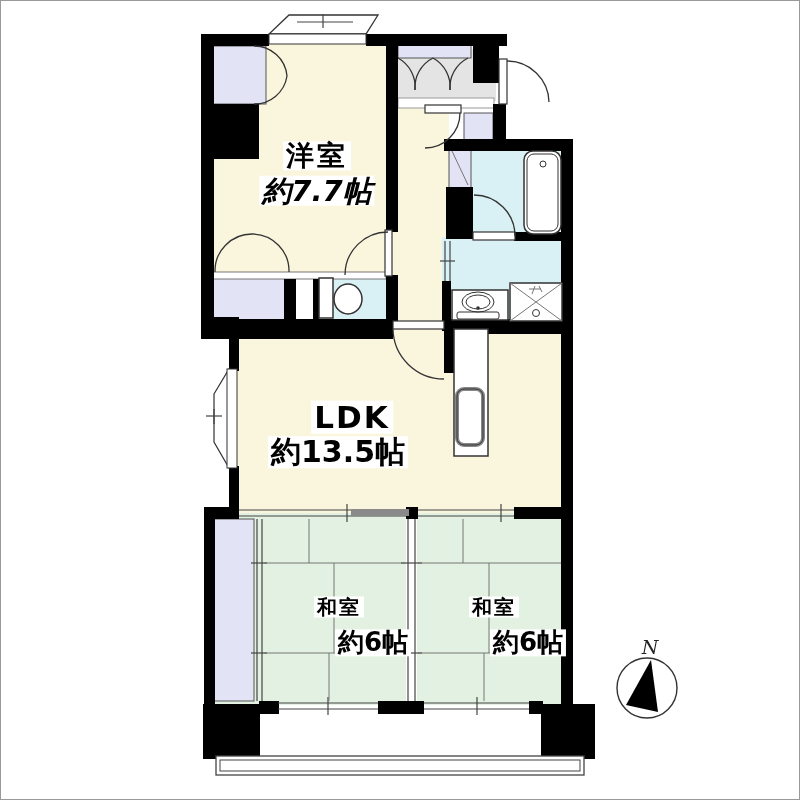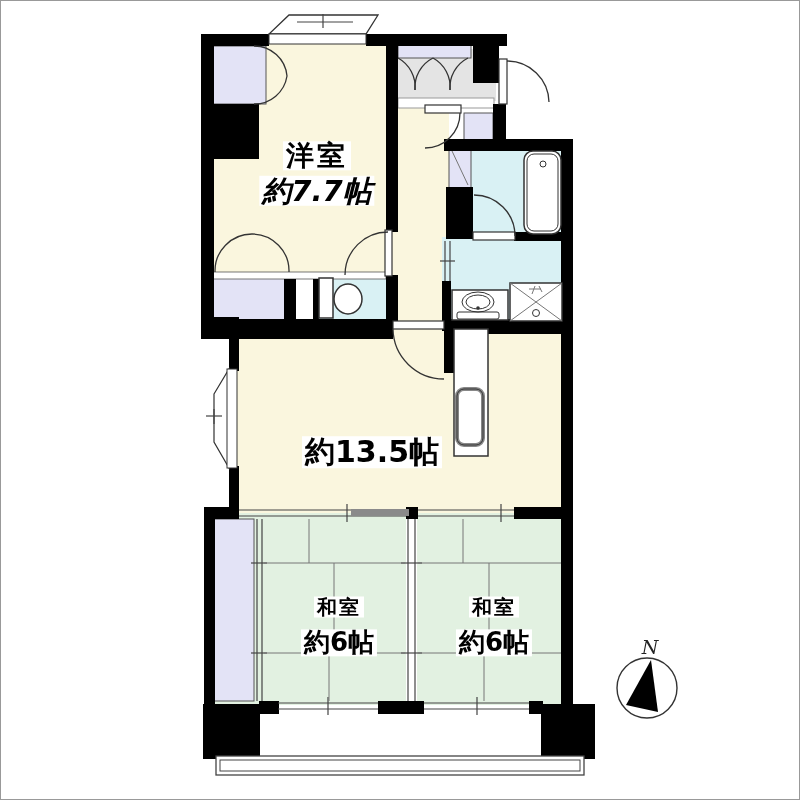--- a/index.html
+++ b/index.html
@@ -33,21 +33,21 @@
   .label{
     position:absolute;transform:translate(-50%,-50%);
     background:#fff;color:#000;font-weight:bold;white-space:nowrap;
     line-height:1.05;padding:0 3px;text-align:center;
   }
   .lbl-name-w{font-size:28px;letter-spacing:3px;}
   .lbl-size-w{font-size:29px;}
   .lbl-name-ldk{font-size:31px;letter-spacing:2px;}
   .lbl-size-ldk{font-size:30px;}
   .lbl-name-j{font-size:20px;letter-spacing:2px;}
-  .lbl-size-j{font-size:26px;}
+  .lbl-size-j{font-size:26px;margin-left:34px;}
   .lbl-north{
     position:absolute;transform:translate(-50%,-50%);
     font-family:"DejaVu Serif","Liberation Serif",serif;
     font-style:italic;font-size:19px;color:#222;background:transparent;font-weight:normal;
   }
 </style>
 </head>
 <body>
 
 <div id="canvas">
@@ -268,21 +268,22 @@
 
     <g>
       <circle cx="646" cy="687" r="30" fill="#fff" stroke="#333" stroke-width="1.4"></circle>
       <polygon points="650,659 625,704 657,711" fill="#000"></polygon>
     </g>
   </svg>
 
   <div class="label lbl-name-w" style="left:316px;top:155px;">洋室</div>
   <div class="label lbl-size-w" style="left:316px;top:190px;font-style:italic;">約7.7帖</div>
 
-  <div class="label lbl-size-ldk" style="left:371px;top:451px;">約13.5帖</div>
+  <div class="label lbl-name-ldk" style="left:351px;top:416px;">LDK</div>
+  <div class="label lbl-size-ldk" style="left:337px;top:451px;">約13.5帖</div>
 
   <div class="label lbl-name-j" style="left:338px;top:606px;">和室</div>
   <div class="label lbl-size-j" style="left:338px;top:642px;">約6帖</div>
 
   <div class="label lbl-name-j" style="left:493px;top:606px;">和室</div>
   <div class="label lbl-size-j" style="left:493px;top:642px;">約6帖</div>
 
   <div class="lbl-north" style="left:649px;top:646px;">N</div>
 </div>
 

